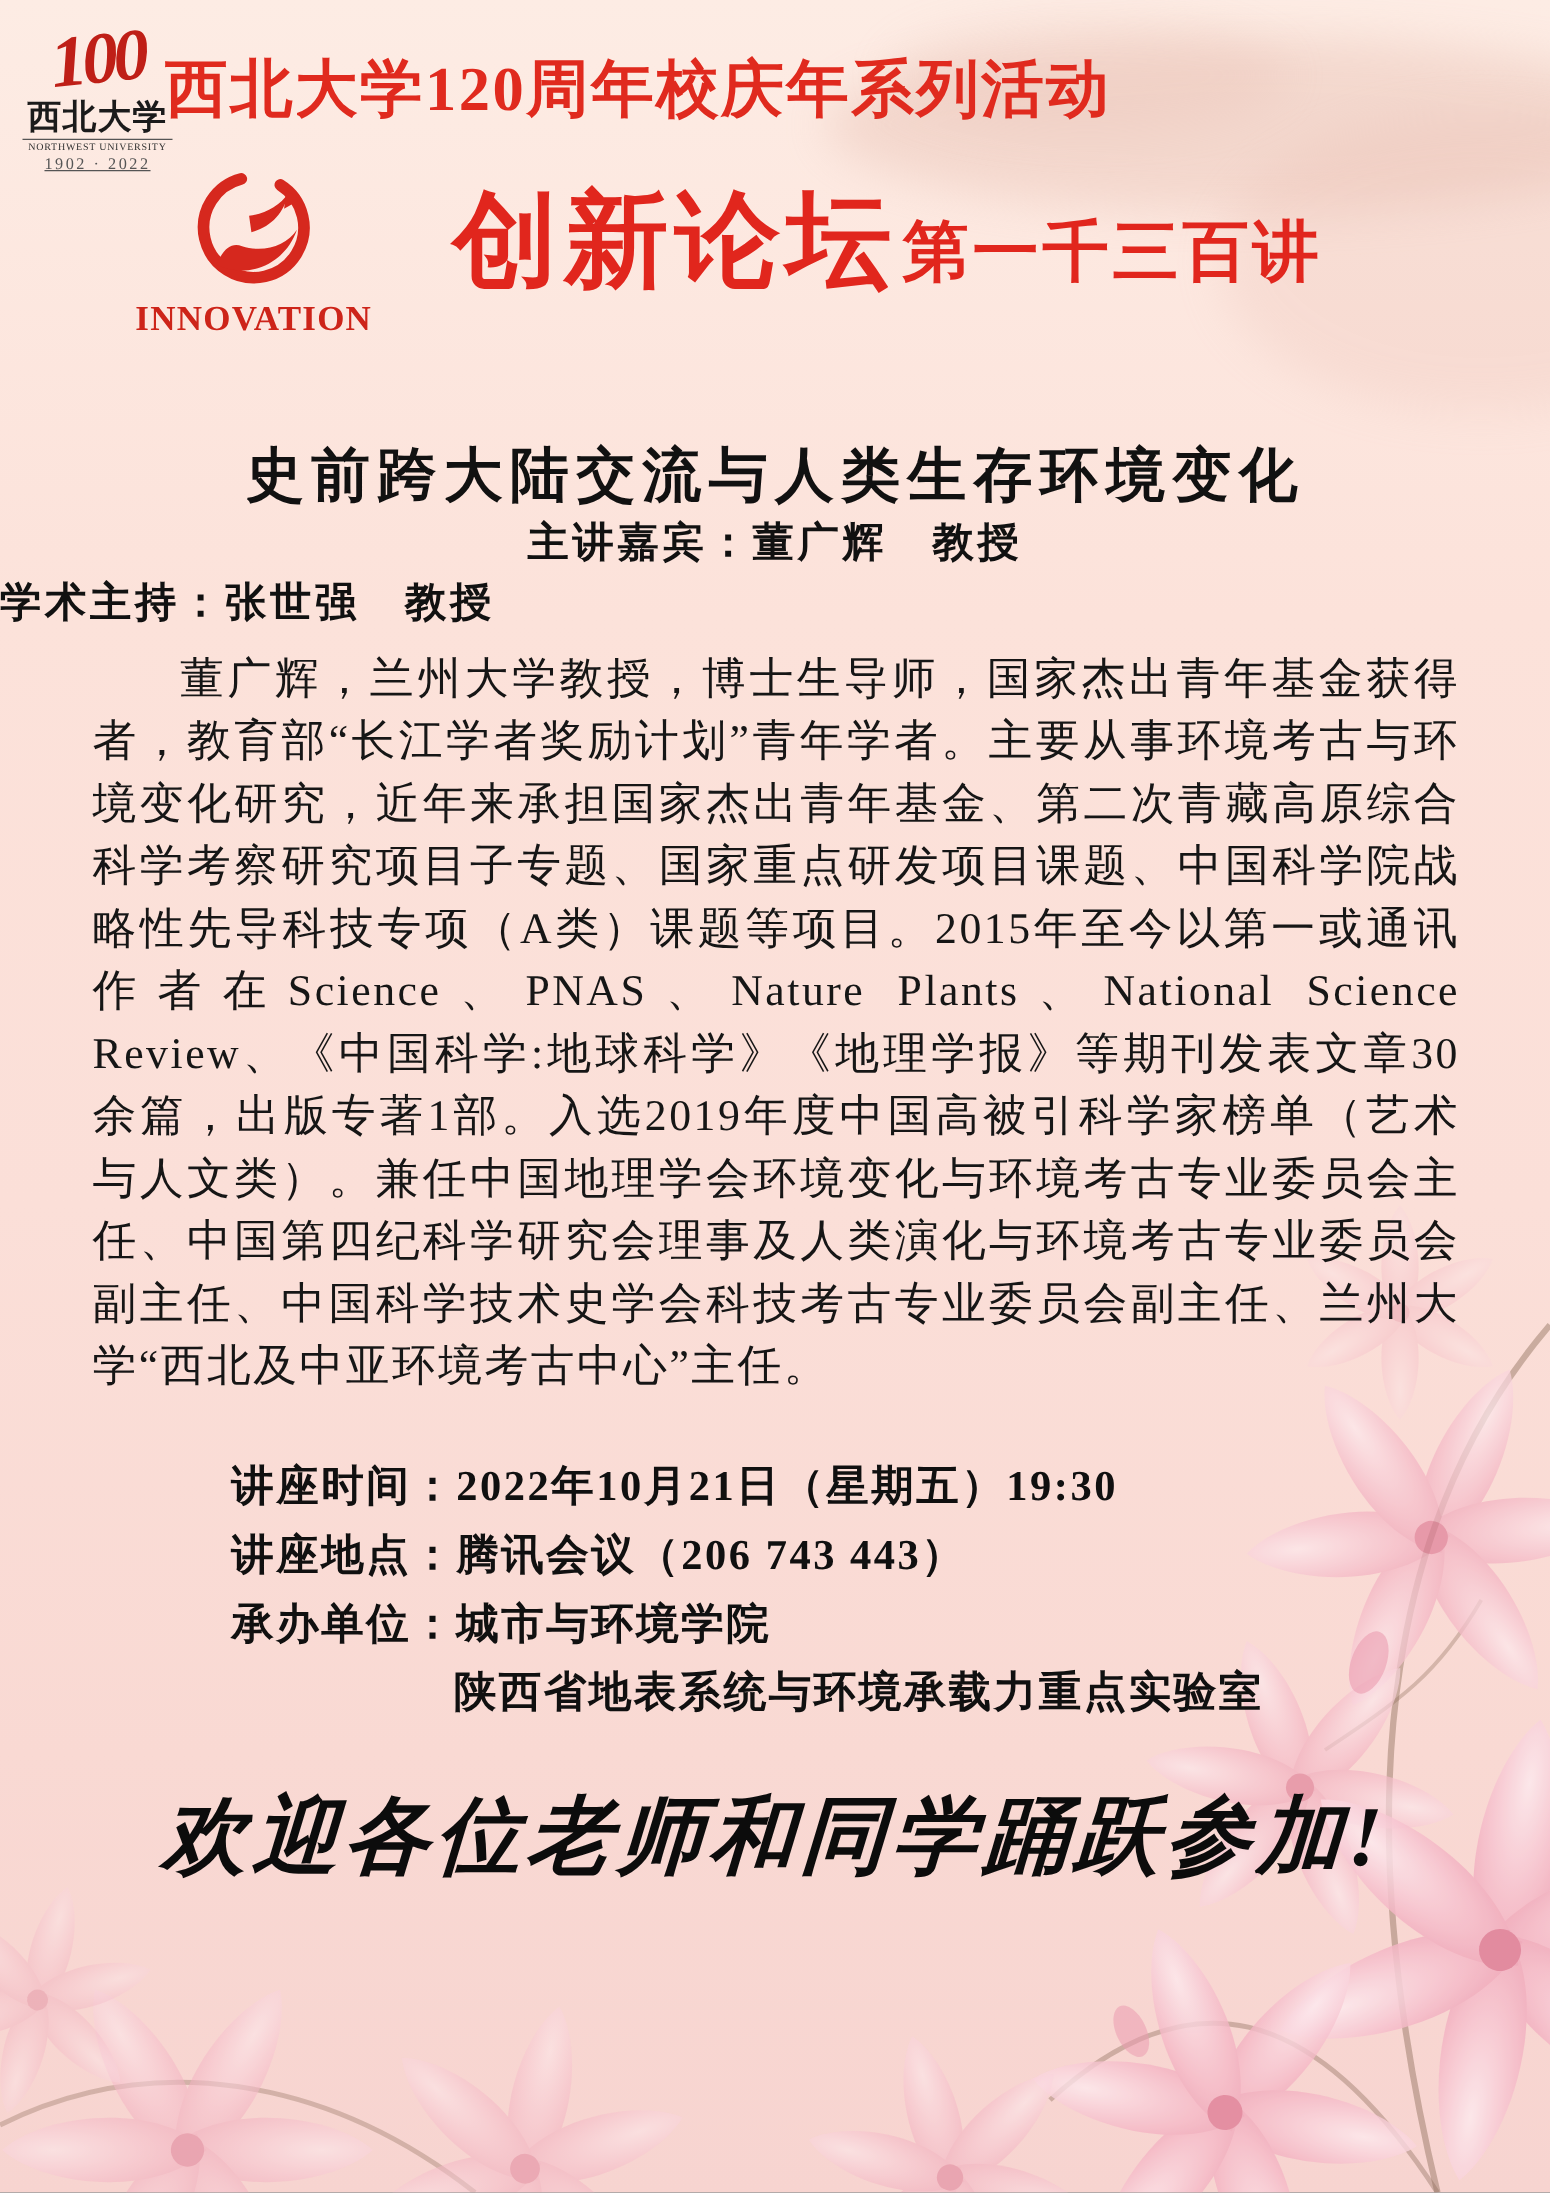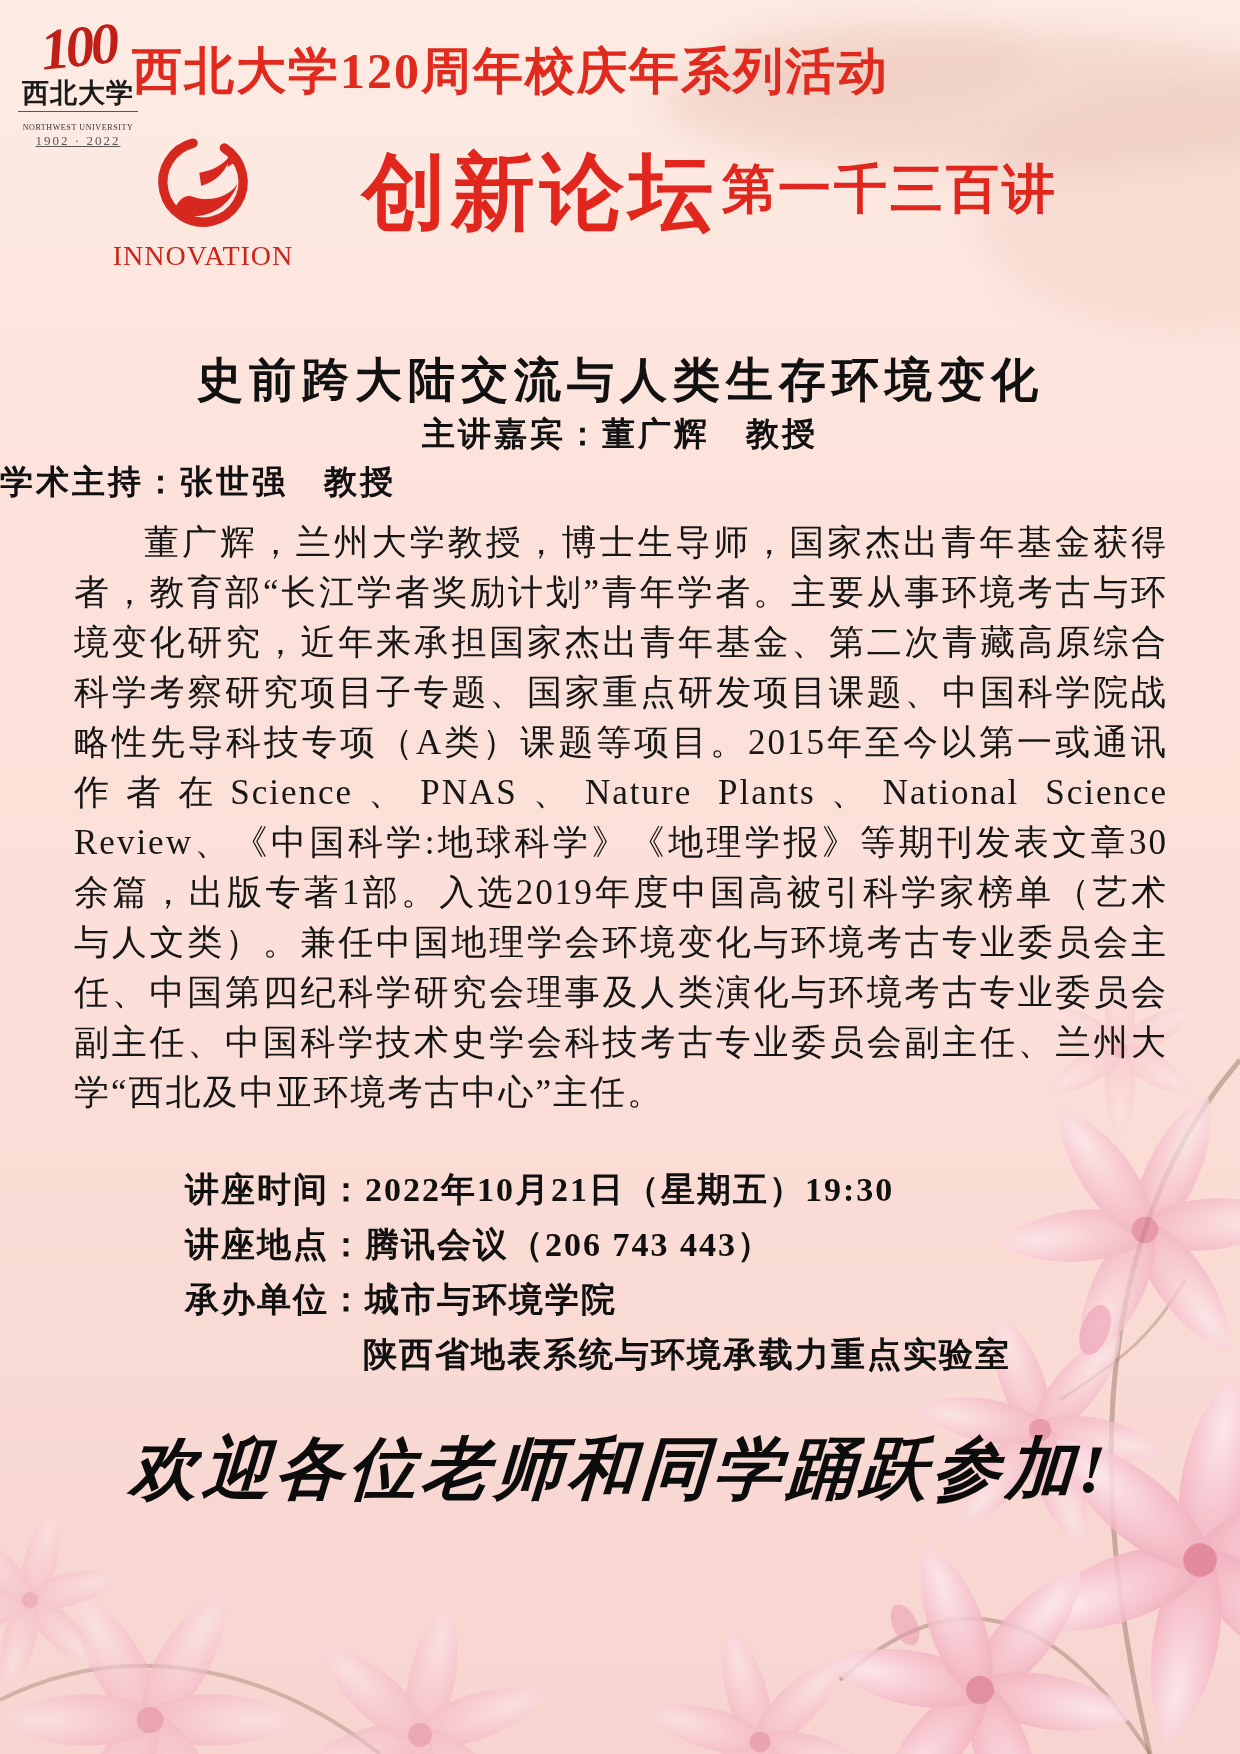--- a/index.html
+++ b/index.html
@@ -12,33 +12,33 @@
     font-family:"Liberation Serif","DejaVu Serif",serif;
     color:#151515;
   }
   .decor{position:absolute;inset:0;width:1240px;height:1754px;pointer-events:none;}
   .content{position:absolute;inset:0;z-index:2;}
 
   
   .uni-logo{position:absolute;left:18px;top:18px;width:120px;text-align:center;line-height:1;}
   .logo-100{font-size:58px;font-weight:900;font-style:italic;color:#bf1f17;transform:rotate(-6deg);letter-spacing:-4px;}
   .logo-script{font-size:27px;font-weight:900;color:#1b1b1b;margin-top:4px;letter-spacing:1px;}
-  .logo-en{font-size:8px;color:#333;letter-spacing:0.6px;margin-top:4px;border-top:1px solid #555;padding-top:12px;}
+  .logo-en{font-size:8px;color:#333;letter-spacing:0.6px;margin-top:4px;border-top:1px solid #555;padding-top:2px;}
   .logo-years{font-size:13px;color:#555;margin-top:2px;letter-spacing:2px;text-decoration:underline;}
 
   
   .banner{position:absolute;left:132px;top:38px;font-size:50px;font-weight:900;color:#e02a1e;letter-spacing:2px;white-space:nowrap;}
 
   
   .innovation{position:absolute;left:103px;top:126px;width:200px;text-align:center;}
   .innovation svg{display:block;margin:0 auto;}
-  .innovation-label{font-size:28px;color:#cd2419;letter-spacing:1px;margin-top:2px;font-weight:400;}
+  .innovation-label{font-size:28px;color:#cd2419;letter-spacing:1px;margin-top:2px;font-weight:700;}
 
   .forum-title{position:absolute;left:362px;top:136px;font-size:84px;font-weight:900;color:#e1261d;letter-spacing:5px;font-family:"Liberation Sans","DejaVu Sans",sans-serif;white-space:nowrap;}
-  .forum-session{position:absolute;left:722px;top:154px;font-size:53px;font-weight:900;color:#e1261d;letter-spacing:3px;font-family:"Liberation Sans","DejaVu Sans",sans-serif;white-space:nowrap;}
+  .forum-session{position:absolute;left:722px;top:166px;font-size:53px;font-weight:900;color:#e1261d;letter-spacing:3px;font-family:"Liberation Sans","DejaVu Sans",sans-serif;white-space:nowrap;}
 
   .lecture-title{position:absolute;left:0;right:0;top:318px;text-align:center;font-size:47px;font-weight:700;letter-spacing:6px;color:#111;white-space:nowrap;}
 
   .speaker-line{position:absolute;left:0;right:0;top:412px;text-align:center;font-size:33px;font-weight:700;letter-spacing:3px;color:#111;}
   .host-line{position:absolute;left:0;right:0;top:460px;text-align:left;font-size:33px;font-weight:700;letter-spacing:3px;color:#111;}
 
   .bio{position:absolute;left:74px;top:518px;width:1094px;margin:0;
        font-size:35px;line-height:50px;letter-spacing:2px;color:#161616;
        text-align:justify;text-indent:2em;}
 

